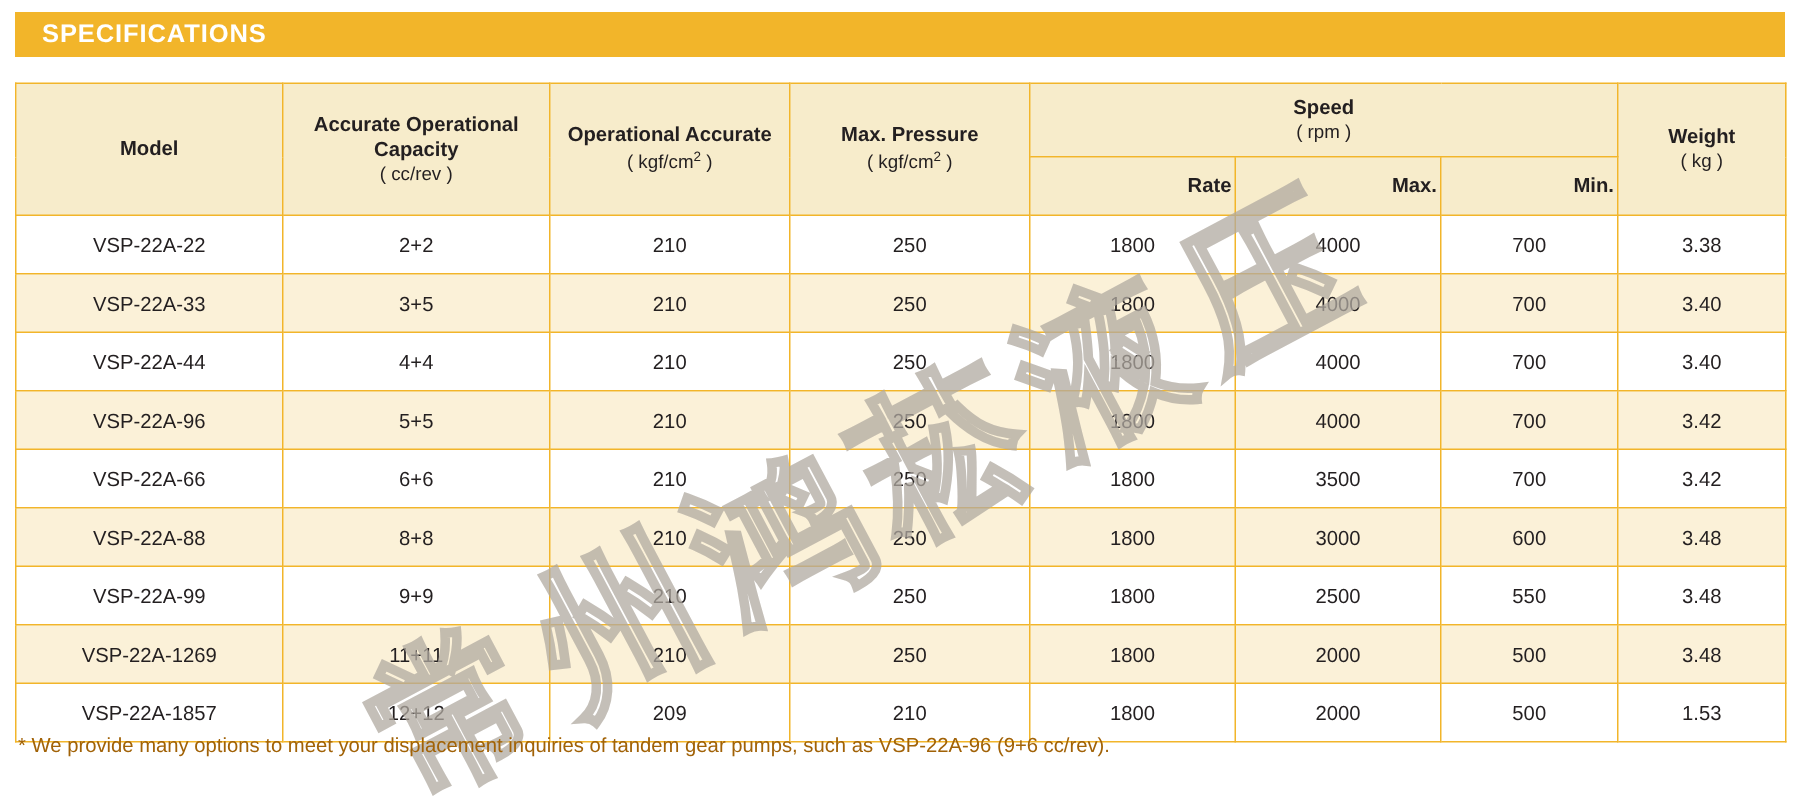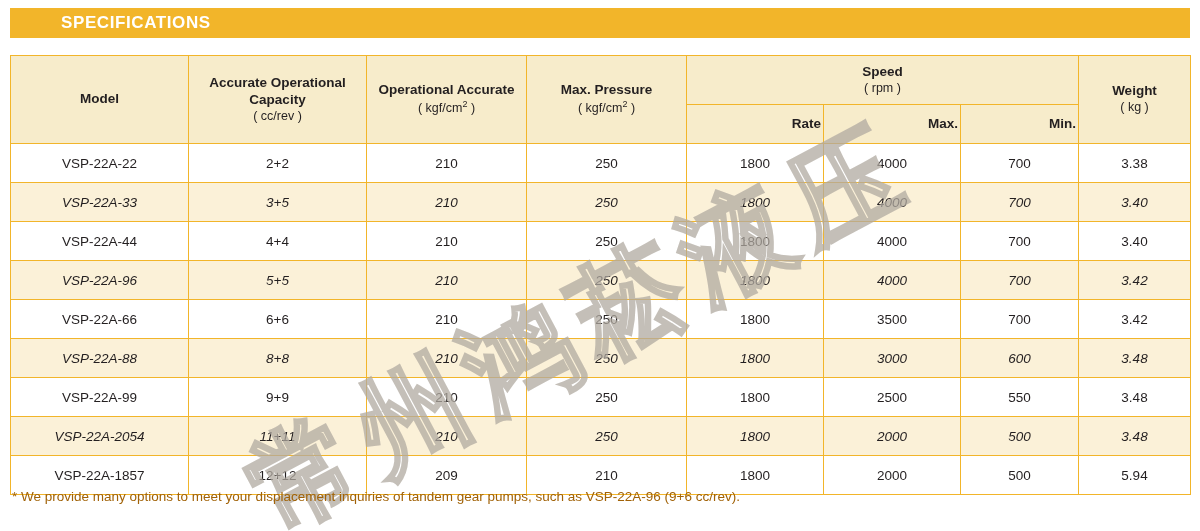--- a/index.html
+++ b/index.html
@@ -31,21 +31,20 @@
     background: #f2b52a;
     display: flex;
     align-items: center;
   }
   .spec-header .title {
     color: #ffffff;
     font-size: 17px;
     font-weight: bold;
     letter-spacing: 0.6px;
     padding-left: 18px;
-    margin-left: 33px;
   }
 
   
   .watermark {
     position: absolute;
     left: 0;
     top: 0;
     width: 1200px;
     height: 531px;
     pointer-events: none;
@@ -100,21 +99,20 @@
     text-align: right;
   }
   table.spec tbody td {
     height: 38px;
     padding: 0 2px;
     background: #ffffff;
     font-weight: normal;
   }
   table.spec tbody tr.alt td {
     background: #fbf1d8;
-    font-style: italic;
   }
   .unit {
     font-weight: normal;
     font-size: 12.5px;
     display: block;
   }
   sup { font-size: 9px; vertical-align: super; }
 
   
   .notes {
@@ -253,38 +251,38 @@
             <td>VSP-22A-99</td>
             <td>9+9</td>
             <td>210</td>
             <td>250</td>
             <td>1800</td>
             <td>2500</td>
             <td>550</td>
             <td>3.48</td>
           </tr>
           <tr class="alt">
-            <td>VSP-22A-2054</td>
+            <td>VSP-22A-1269</td>
             <td>11+11</td>
             <td>210</td>
             <td>250</td>
             <td>1800</td>
             <td>2000</td>
             <td>500</td>
             <td>3.48</td>
           </tr>
           <tr>
             <td>VSP-22A-1857</td>
             <td>12+12</td>
             <td>209</td>
             <td>210</td>
             <td>1800</td>
             <td>2000</td>
             <td>500</td>
-            <td>5.94</td>
+            <td>1.53</td>
           </tr>
         </tbody>
     </table>
   </div>
 
   <div class="notes">
     <div>* We provide many options to meet your displacement inquiries of tandem gear pumps, such as VSP-22A-96 (9+6 cc/rev).</div>
   </div>
 
 </div>

